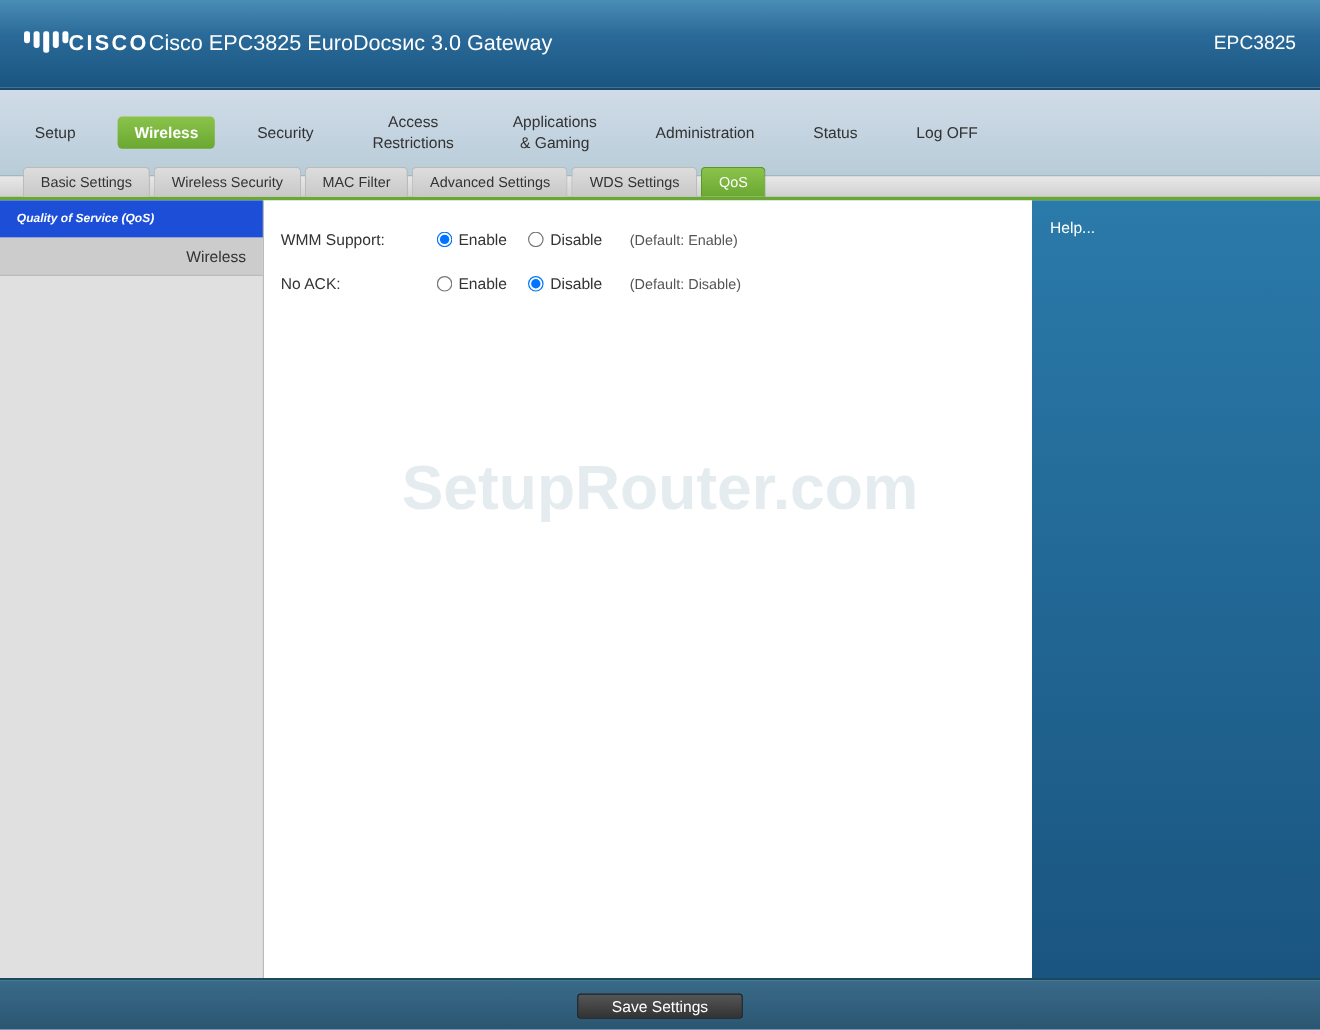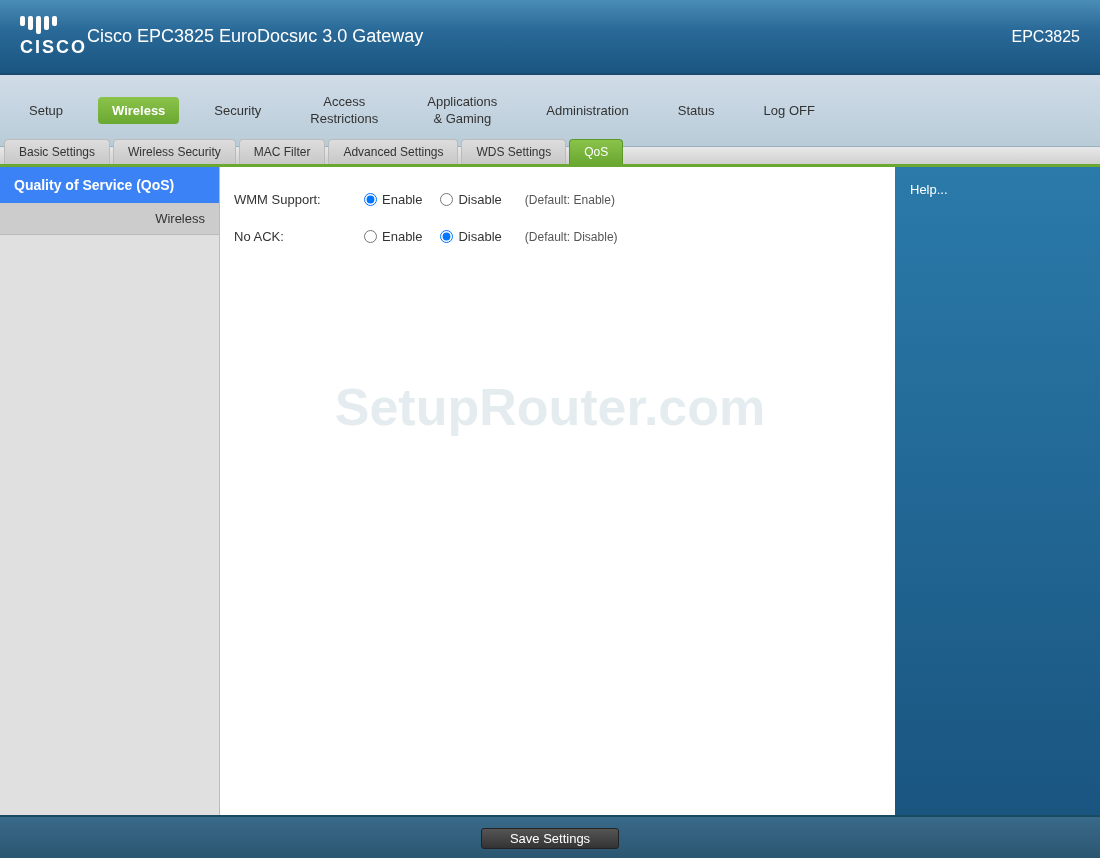--- a/index.html
+++ b/index.html
@@ -17,21 +17,21 @@
       background: linear-gradient(180deg, #4a8db5 0%, #2a6a99 40%, #1a5580 100%);
       height: 75px;
       display: flex;
       align-items: center;
       justify-content: space-between;
       padding: 0 20px;
       border-bottom: 2px solid #1a4a70;
     }
     .cisco-logo {
       display: flex;
-      flex-direction: column;
+      flex-direction: row;
       align-items: flex-start;
     }
     .cisco-logo-bars {
       display: flex;
       gap: 3px;
       margin-bottom: 3px;
     }
     .cisco-logo-bars span {
       display: block;
       width: 5px;
@@ -86,21 +86,21 @@
       color: #fff;
       font-weight: bold;
     }
 
     
     .tabbar {
       background: linear-gradient(180deg, #e8e8e8 0%, #d0d0d0 100%);
       height: 20px;
       display: flex;
       align-items: flex-end;
-      padding: 0 4px;
+      padding: 0 19px;
       border-bottom: 3px solid #6aa832;
     }
     .tab-item {
       padding: 5px 14px;
       border-radius: 4px 4px 0 0;
       cursor: pointer;
       font-size: 12px;
       color: #333;
       background: linear-gradient(180deg, #ddd 0%, #c8c8c8 100%);
       border: 1px solid #bbb;
@@ -122,46 +122,47 @@
     }
 
     
     .sidebar {
       width: 220px;
       background: #e0e0e0;
       border-right: 1px solid #bbb;
       flex-shrink: 0;
     }
     .sidebar-header {
-      background: #3b82f6;
+      background: #1d4ed8;
       color: #fff;
       padding: 10px 14px;
-      font-size: 14px;
+      font-size: 10px;
       font-weight: bold;
+      font-style: italic;
     }
     .sidebar-section {
       background: #ccc;
       padding: 8px 14px;
       font-size: 13px;
       color: #333;
       text-align: right;
       border-bottom: 1px solid #bbb;
     }
 
     
     .center-content {
       flex: 1;
       background: #fff;
       padding: 25px 14px;
       overflow-y: auto;
     }
 
     
     .help-panel {
-      width: 205px;
+      width: 240px;
       background: linear-gradient(180deg, #2a7aaa 0%, #1a5580 100%);
       flex-shrink: 0;
       padding: 15px;
       color: #fff;
       font-size: 13px;
     }
 
     
     .form-row {
       display: flex;

